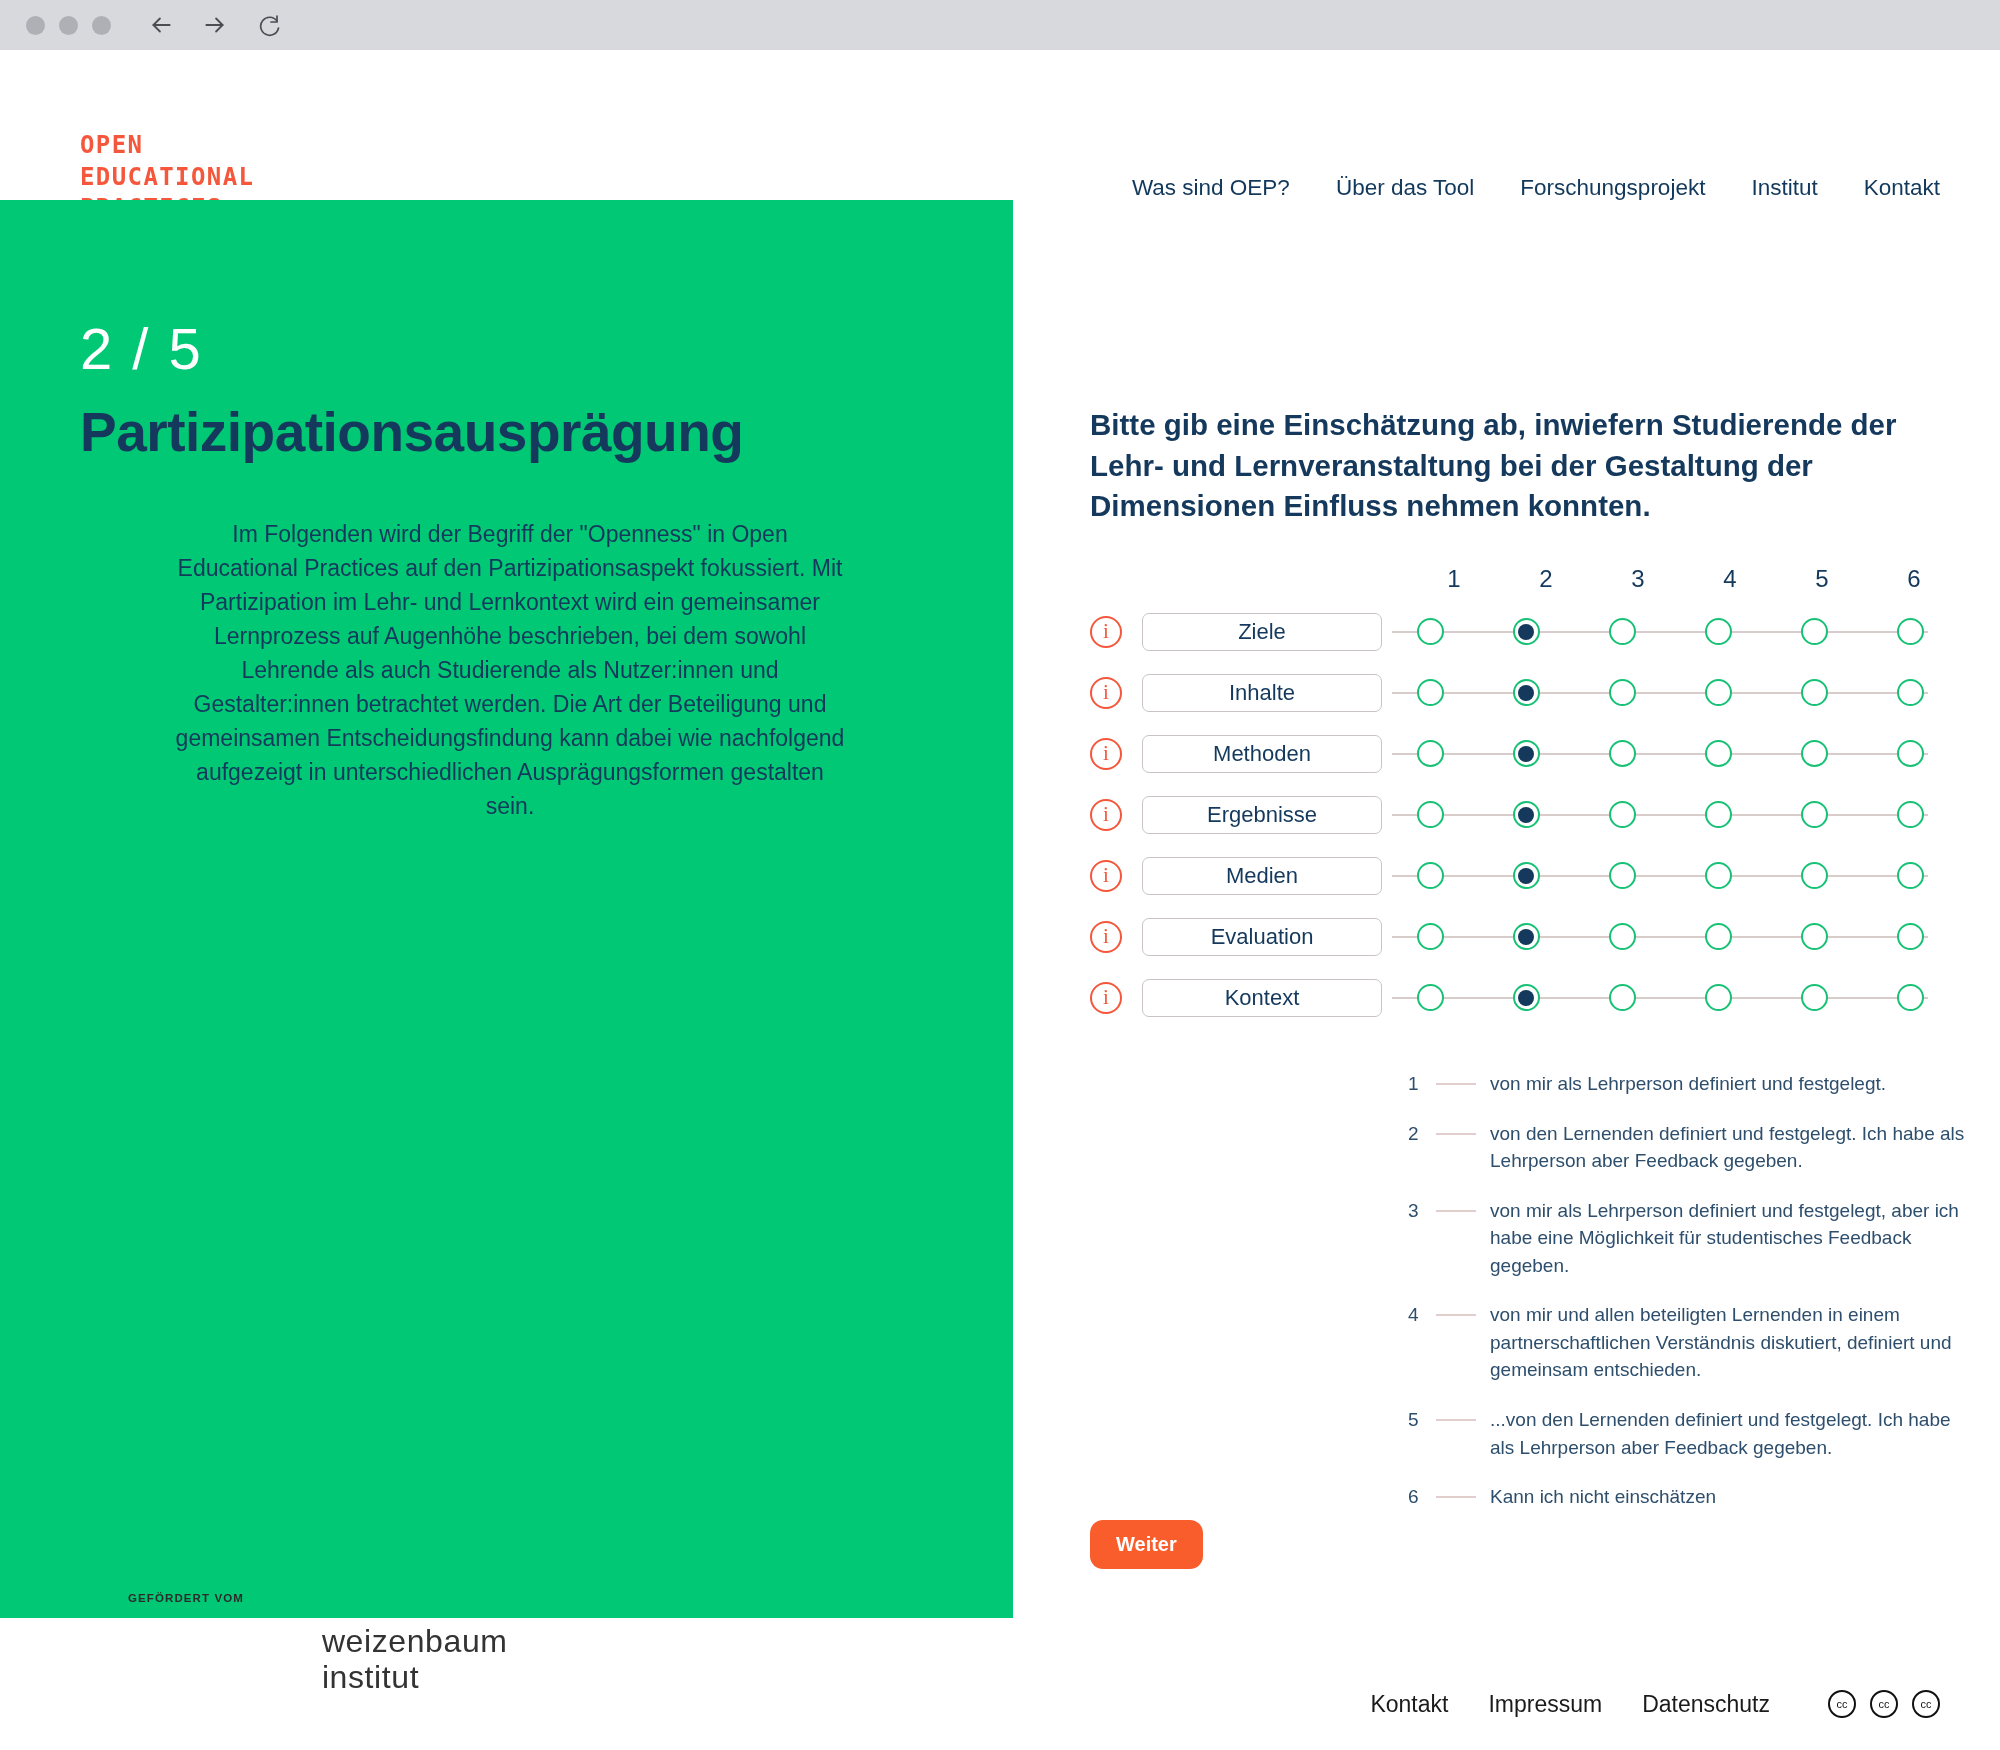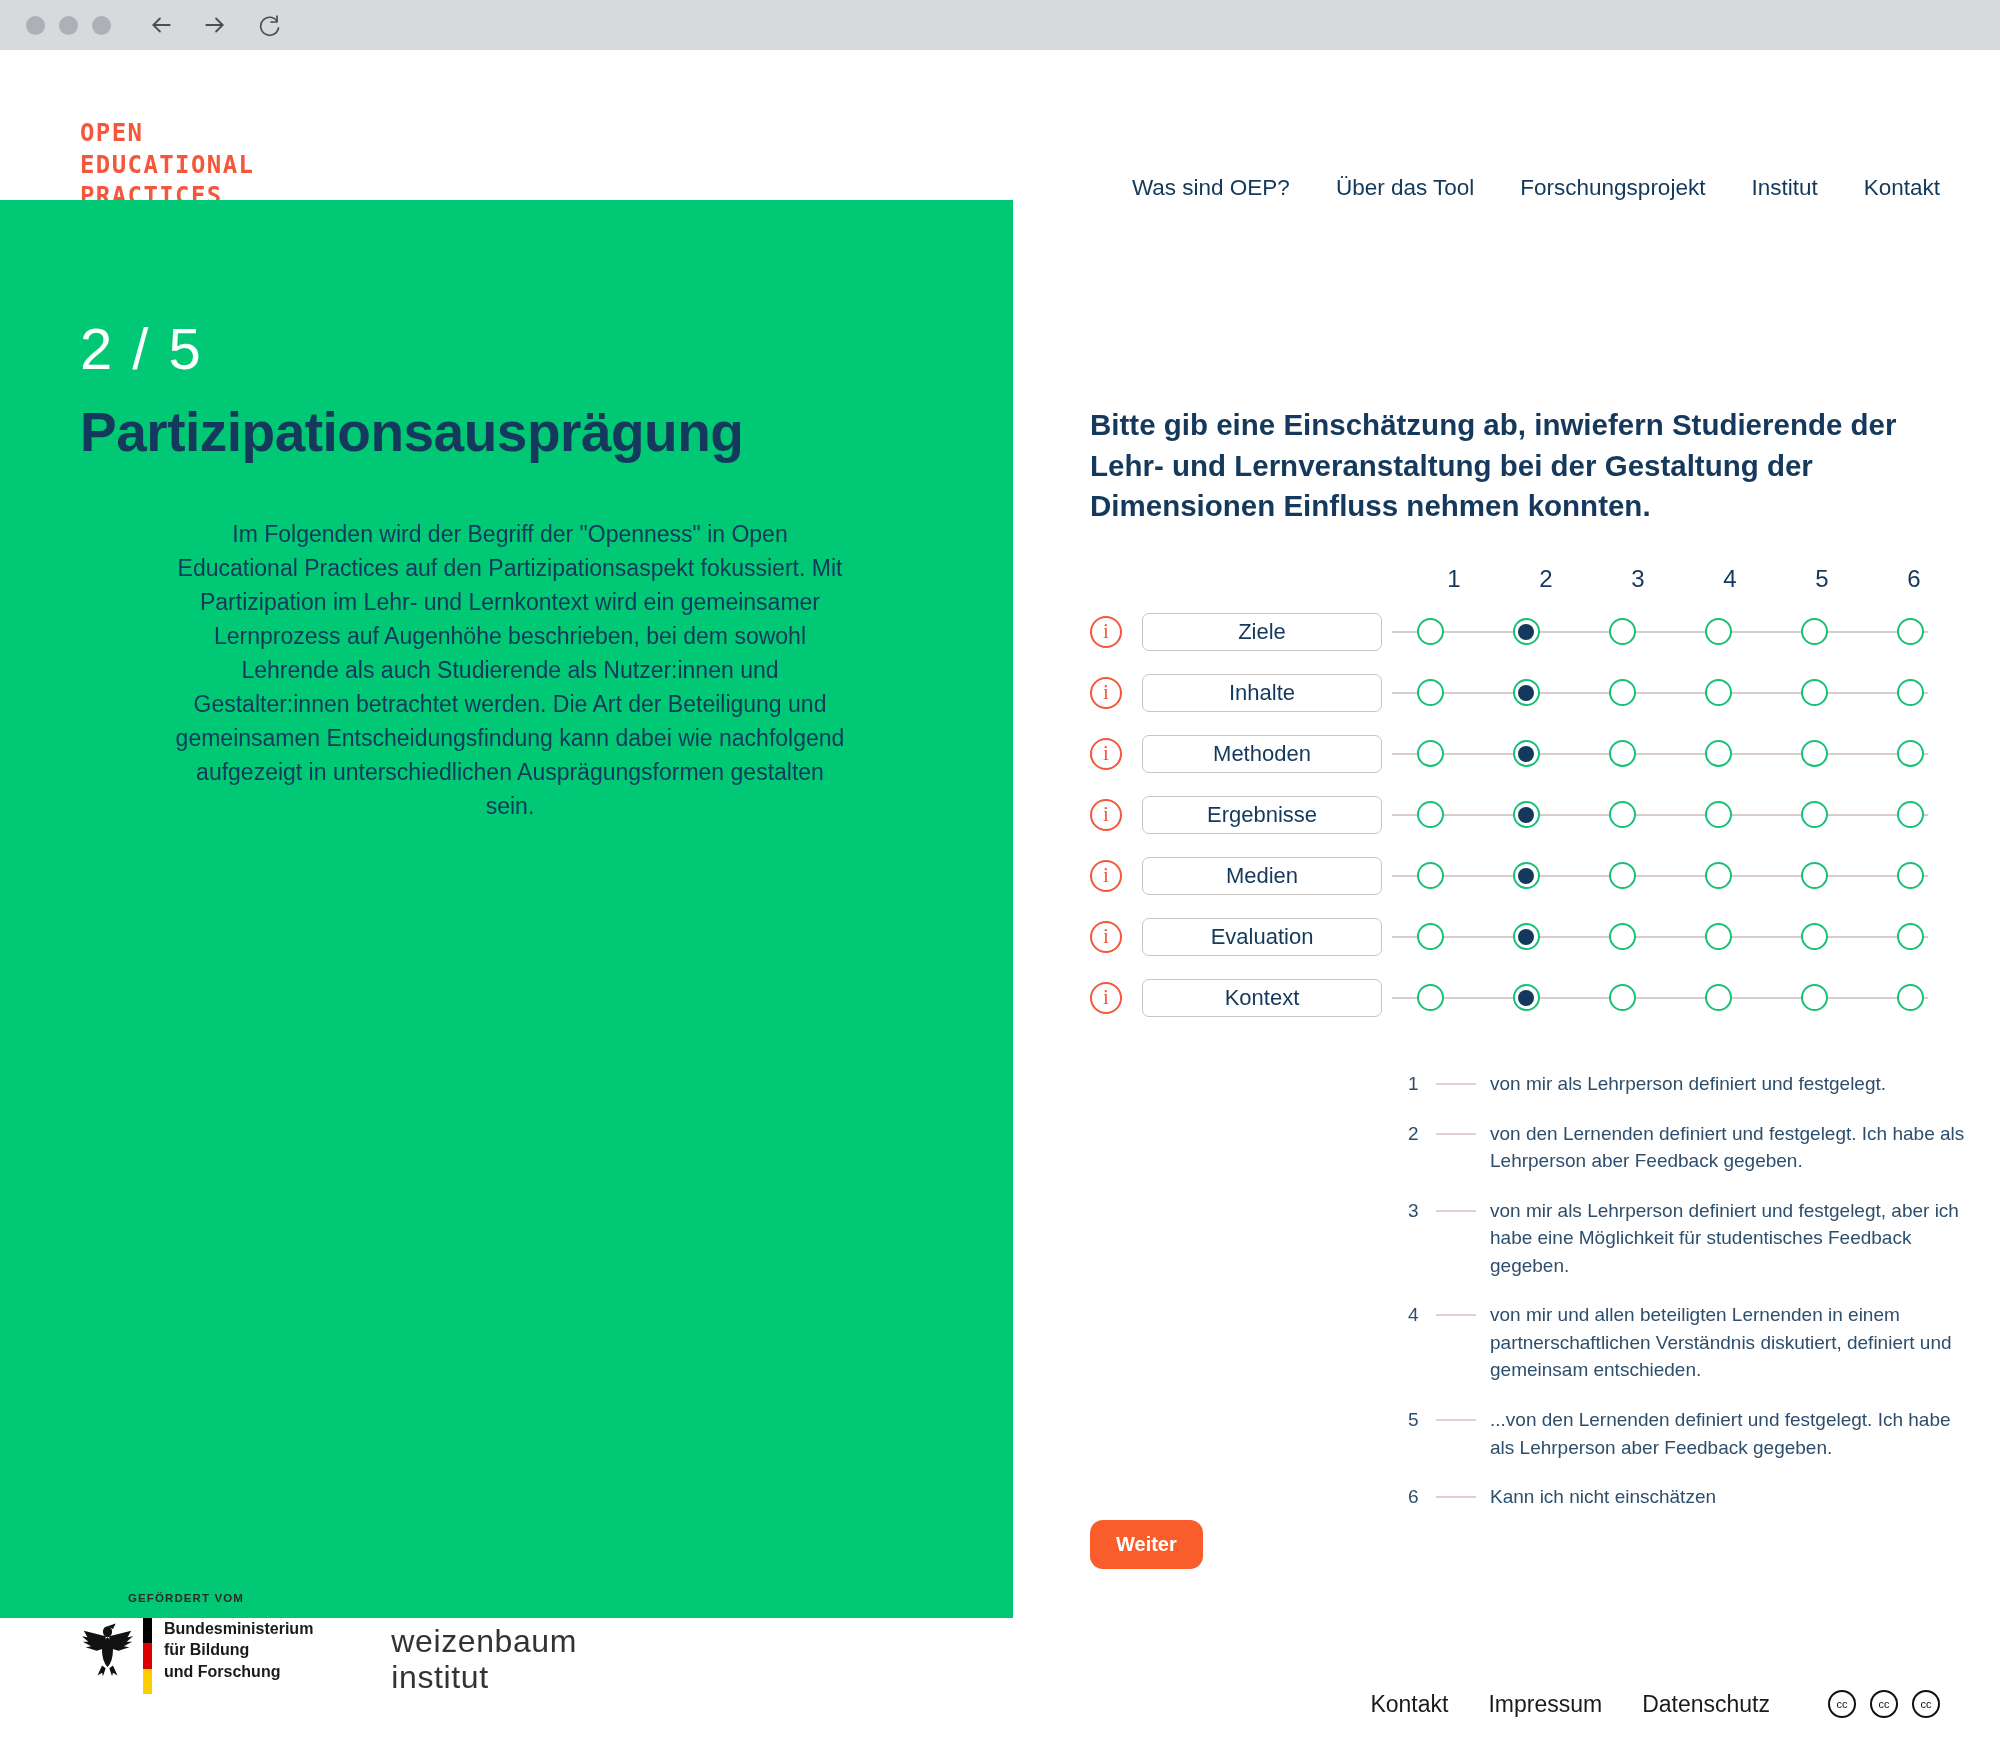--- a/index.html
+++ b/index.html
@@ -40,21 +40,21 @@
   .site-header {
     position: absolute;
     top: 50px; left: 0;
     width: 2000px; height: 142px;
     background: #ffffff;
     display: flex;
     align-items: center;
   }
   .logo {
     position: absolute;
-    left: 80px; top: 68px;
+    left: 80px; top: 80px;
     color: #f4573b;
     font-family: "DejaVu Sans Mono", monospace;
     font-weight: bold;
     font-size: 24px;
     line-height: 1.32;
     letter-spacing: 1.4px;
   }
   .main-nav {
     position: absolute;
     right: 60px; top: 125px;
@@ -595,39 +595,20 @@
         <div class="legend-text">Kann ich nicht einschätzen</div>
       </div>
     </div>
 </div>
 
 <button class="btn-weiter">Weiter</button>
 
 <div class="footer-funding">
   <div class="bmbf">
     <div class="gefoerdert">GEFÖRDERT VOM</div>
-    <div class="bmbf-row">
-      <svg class="eagle" viewBox="0 0 60 68">
-        <g fill="#111">
-          <ellipse cx="30" cy="15" rx="5" ry="6"></ellipse>
-          <path d="M30 9 L39 6 L36 12 Z"></path>
-          <path d="M28 20 L4 14 L8 21 L2 20 L9 26 L3 26 L12 31 L6 32 L18 36 L28 33 Z"></path>
-          <path d="M32 20 L56 14 L52 21 L58 20 L51 26 L57 26 L48 31 L54 32 L42 36 L32 33 Z"></path>
-          <path d="M30 21 q-6 4 -6 14 q0 12 6 19 q6 -7 6 -19 q0 -10 -6 -14 Z"></path>
-          <path d="M24 52 l-5 11 l5 -3 l1 4 l3 -9 Z"></path>
-          <path d="M36 52 l5 11 l-5 -3 l-1 4 l-3 -9 Z"></path>
-        </g>
-      </svg>
-      <div class="flag"></div>
-      <div class="bmbf-text">
-        <div>Bundesministerium</div>
-        <div>für Bildung</div>
-        <div>und Forschung</div>
-      </div>
-    </div>
   </div>
   <div class="weizenbaum">
     <div>weizenbaum</div>
     <div>institut</div>
   </div>
 </div>
 
 <div class="footer-links">
   <a href="#">Kontakt</a>
   <a href="#">Impressum</a>

